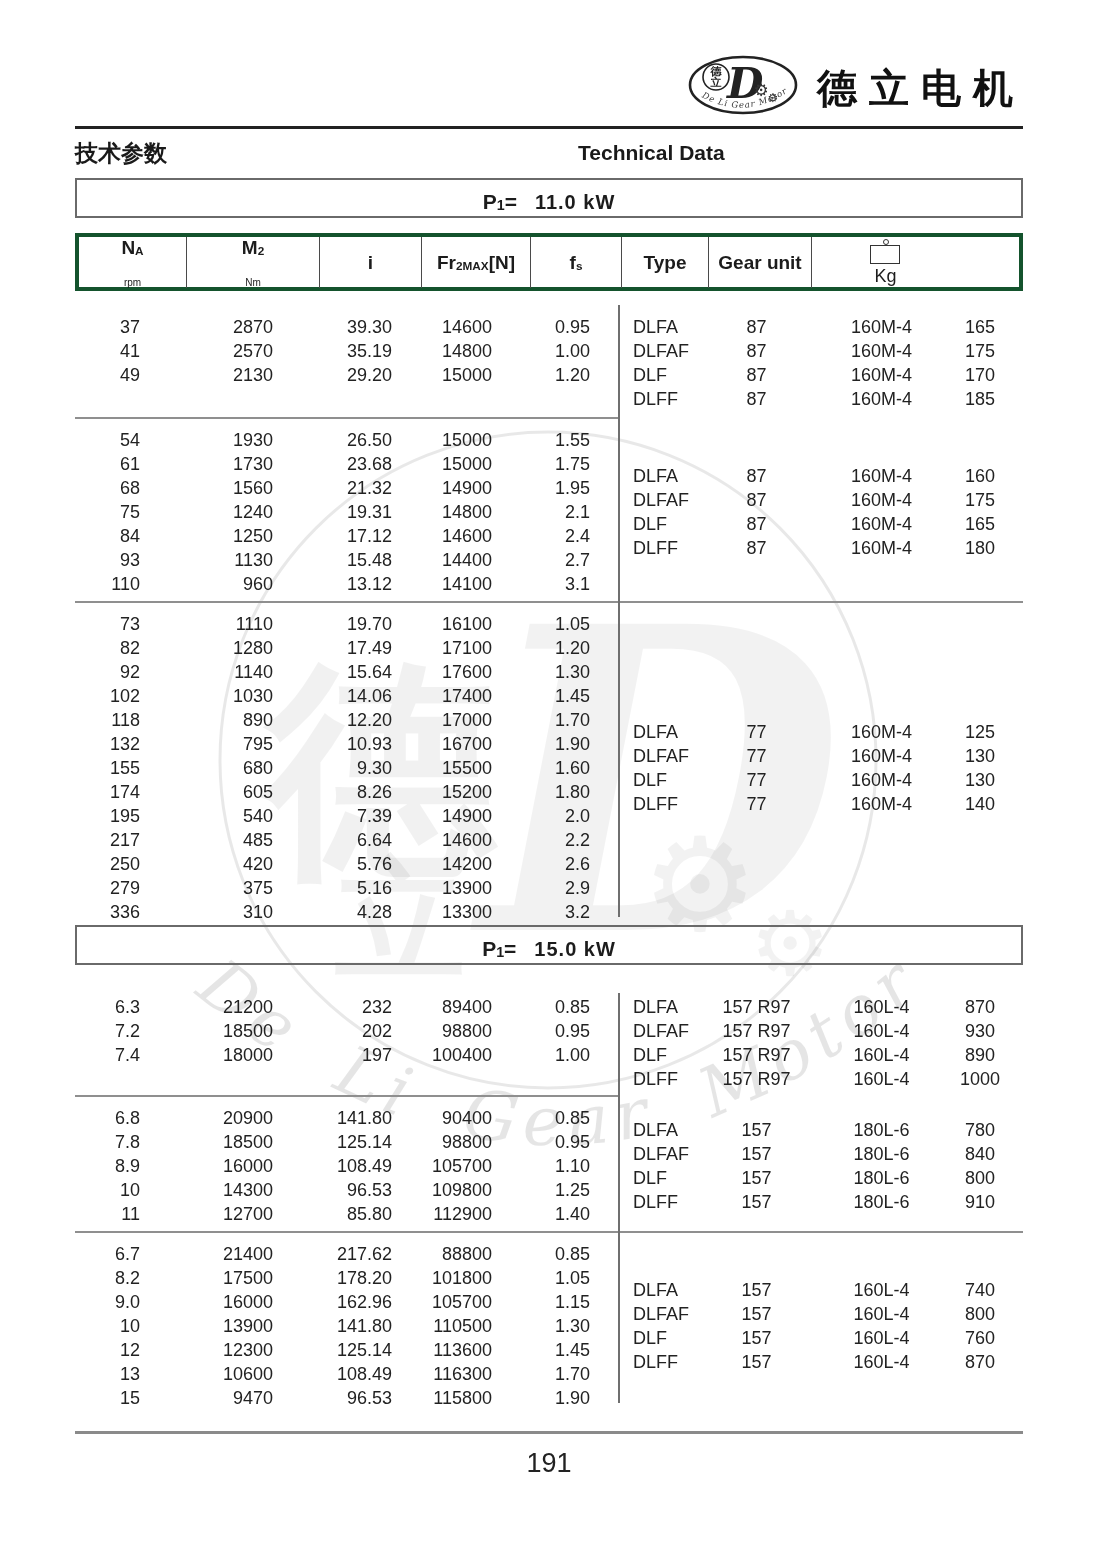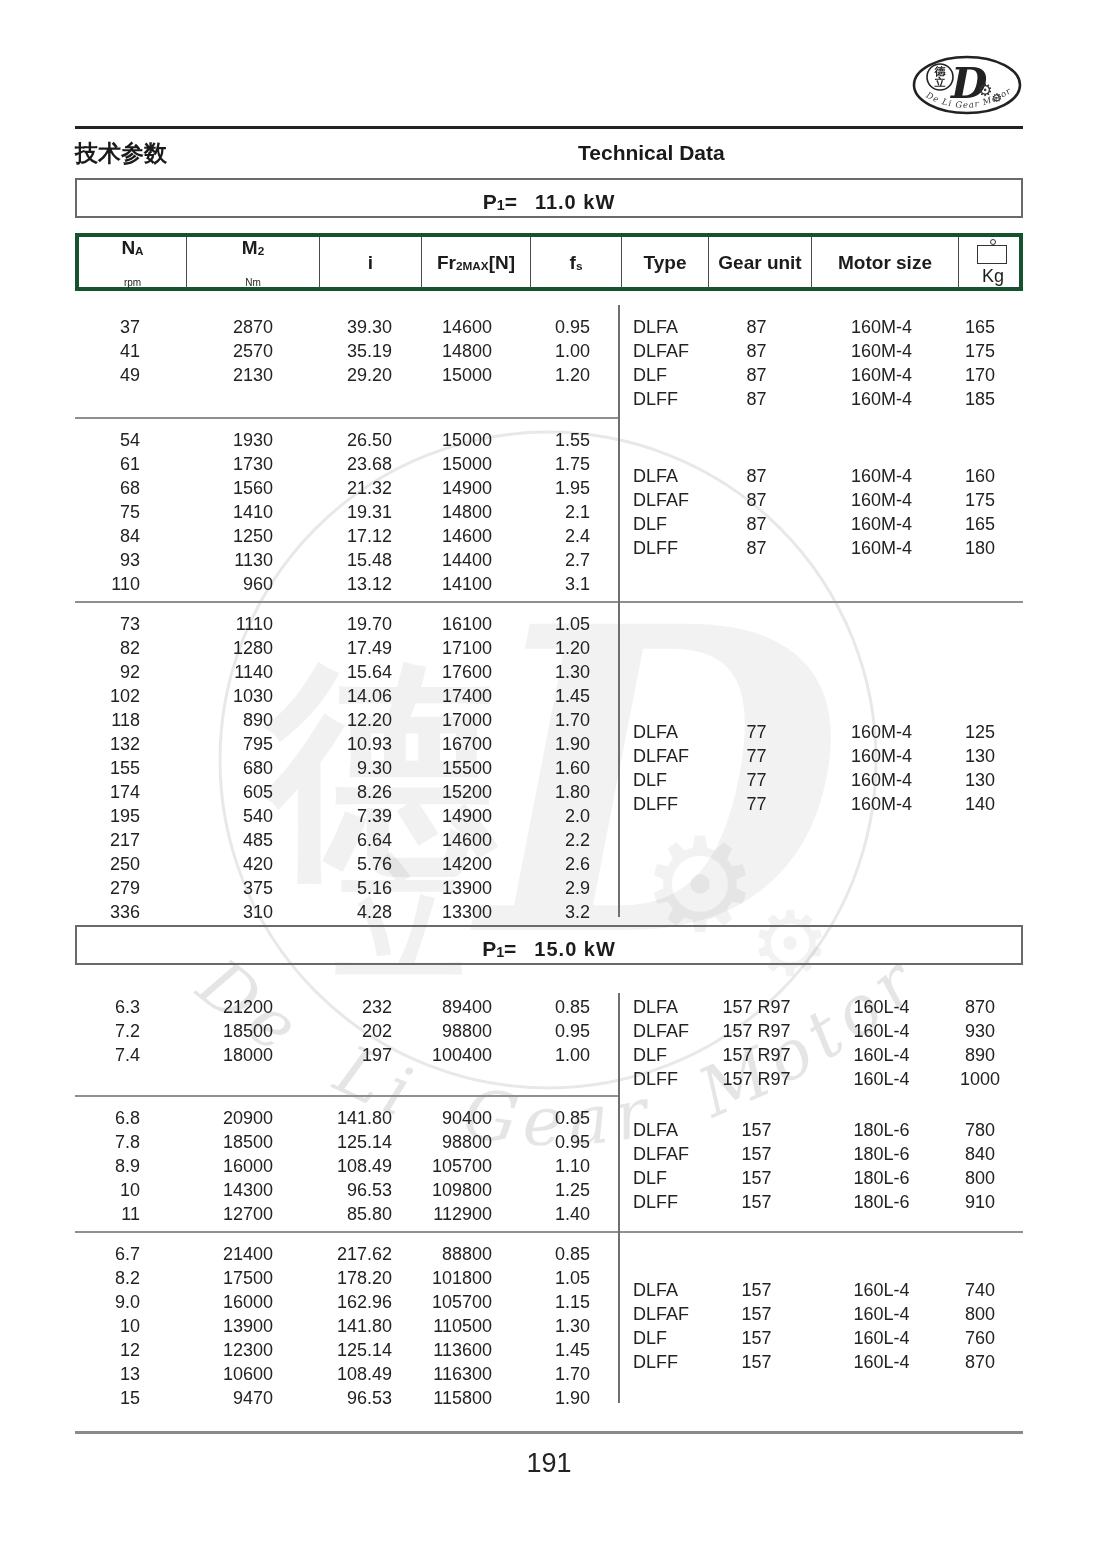--- a/index.html
+++ b/index.html
@@ -107,20 +107,21 @@
         <text x="31" y="23" text-anchor="middle" font-size="11" font-weight="bold" fill="#222">德</text>
         <text x="31" y="34" text-anchor="middle" font-size="11" font-weight="bold" fill="#222">立</text>
         <text class="wm-serif" x="42" y="46" font-size="42" font-style="italic" font-weight="bold" fill="#222">D</text>
         <text x="76" y="44" text-anchor="middle" font-size="17" fill="#333">⚙</text>
         <text x="88" y="50" text-anchor="middle" font-size="12" fill="#333">⚙</text>
         <path id="logoArc" d="M 13 43 Q 58 70 103 40" fill="none" stroke="none"></path>
         <text class="wm-serif" font-size="8.5" font-style="italic" fill="#333" letter-spacing="1">
           <textPath href="#logoArc" startOffset="4">De Li Gear Motor</textPath>
         </text>
       </svg>
+      <div class="brand-cn">德立电机</div>
     </div>
 
     <div class="top-rule"></div>
     <div class="label-cn">技术参数</div>
     <div class="label-en">Technical Data</div>
 
     <div class="pbox pbox-1">
       <span class="p-prefix"><span>P</span><sub>1</sub><span>=</span></span>
       <span class="p-value">11.0 kW</span>
     </div>
@@ -141,23 +142,20 @@
           <div class="h-main">Fr<sub>2MAX</sub>[N]</div>
         </div>
         <div class="hcell">
           <div class="h-main">f<sub>s</sub></div>
         </div>
         <div class="hcell">
           <div class="h-main">Type</div>
         </div>
         <div class="hcell">
           <div class="h-main">Gear unit</div>
-        </div>
-        <div class="hcell">
-          <div class="h-main">Motor size</div>
         </div>
         <div class="hcell">
           <div class="kg-icon">
             <div class="kg-knob"></div>
             <div class="kg-body"></div>
           </div>
           <div class="kg-label">Kg</div>
         </div>
       </div>
 
@@ -212,21 +210,21 @@
             <div class="lcell c1">1730</div>
             <div class="lcell c2">23.68</div>
             <div class="lcell c3">15000</div>
             <div class="lcell c4">1.75</div>
             <div class="lcell c0">68</div>
             <div class="lcell c1">1560</div>
             <div class="lcell c2">21.32</div>
             <div class="lcell c3">14900</div>
             <div class="lcell c4">1.95</div>
             <div class="lcell c0">75</div>
-            <div class="lcell c1">1410</div>
+            <div class="lcell c1">1240</div>
             <div class="lcell c2">19.31</div>
             <div class="lcell c3">14800</div>
             <div class="lcell c4">2.1</div>
             <div class="lcell c0">84</div>
             <div class="lcell c1">1250</div>
             <div class="lcell c2">17.12</div>
             <div class="lcell c3">14600</div>
             <div class="lcell c4">2.4</div>
             <div class="lcell c0">93</div>
             <div class="lcell c1">1130</div>

